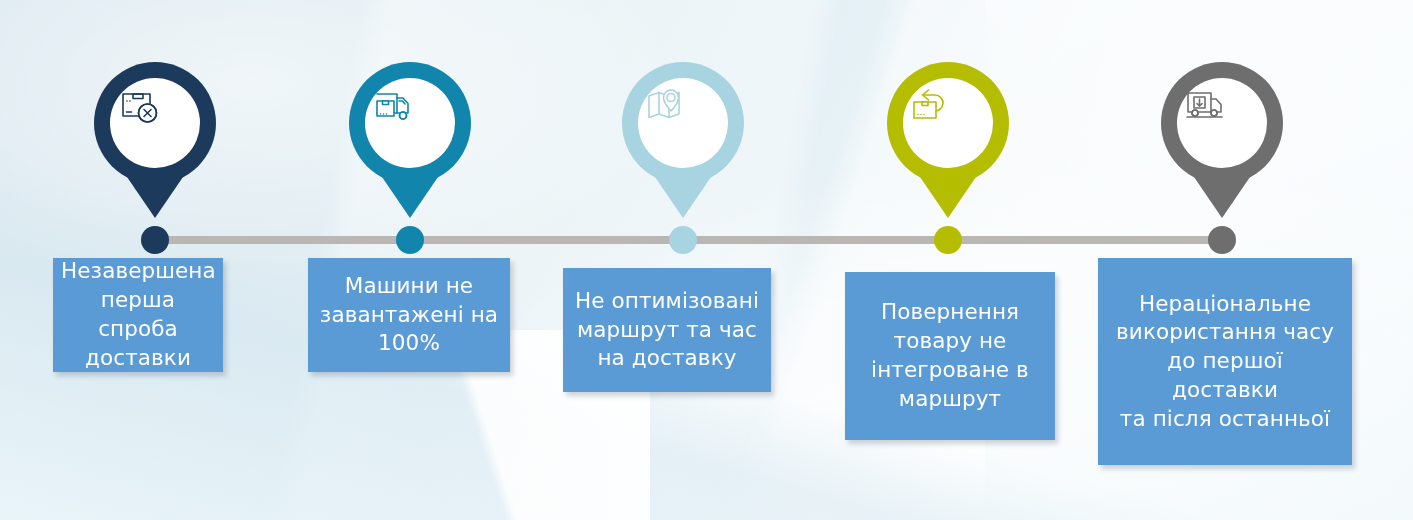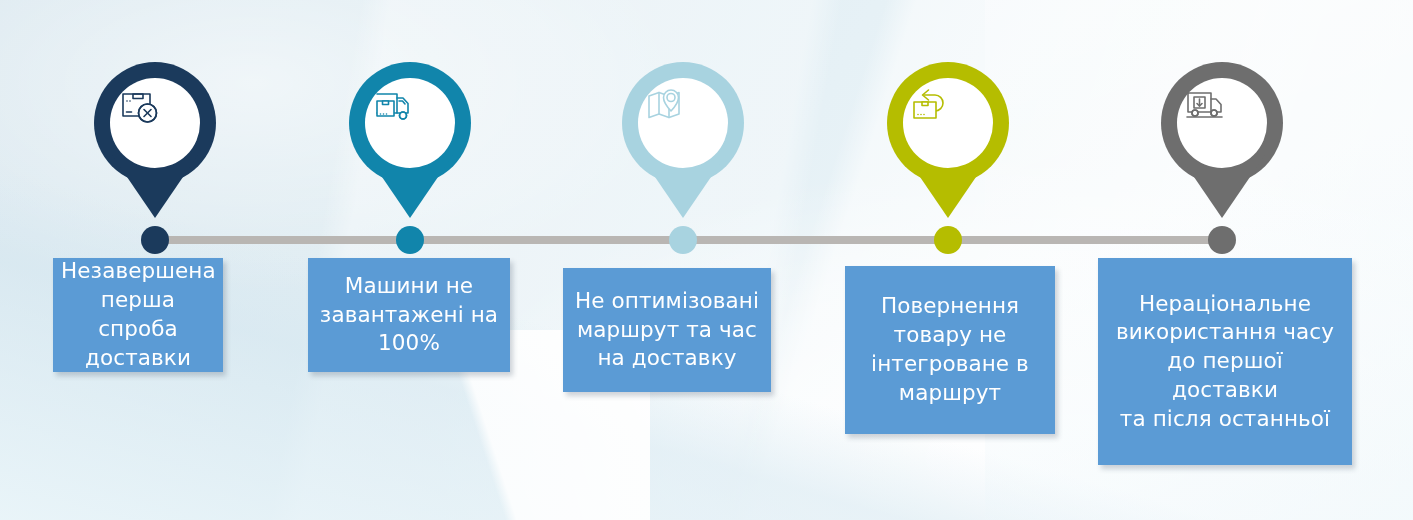--- a/index.html
+++ b/index.html
@@ -194,21 +194,21 @@
       <div class="card" style="left: 308px; top: 258px; width: 202px; height: 114px; background: rgb(91, 155, 213); color: rgb(255, 255, 255);">
         <div class="card-text">Машини не
 завантажені на
 100%</div>
       </div>
       <div class="card" style="left: 563px; top: 268px; width: 208px; height: 124px; background: rgb(91, 155, 213); color: rgb(255, 255, 255);">
         <div class="card-text">Не оптимізовані
 маршрут та час
 на доставку</div>
       </div>
-      <div class="card" style="left: 845px; top: 266px; width: 210px; height: 168px; background: rgb(91, 155, 213); color: rgb(255, 255, 255);">
+      <div class="card" style="left: 845px; top: 272px; width: 210px; height: 168px; background: rgb(91, 155, 213); color: rgb(255, 255, 255);">
         <div class="card-text">Повернення
 товару не
 інтегроване в
 маршрут</div>
       </div>
       <div class="card align-left" style="left: 1098px; top: 258px; width: 254px; height: 207px; background: rgb(91, 155, 213); color: rgb(255, 255, 255);">
         <div class="card-text">Нераціональне
 використання часу
 до першої доставки
 та після останньої</div>

